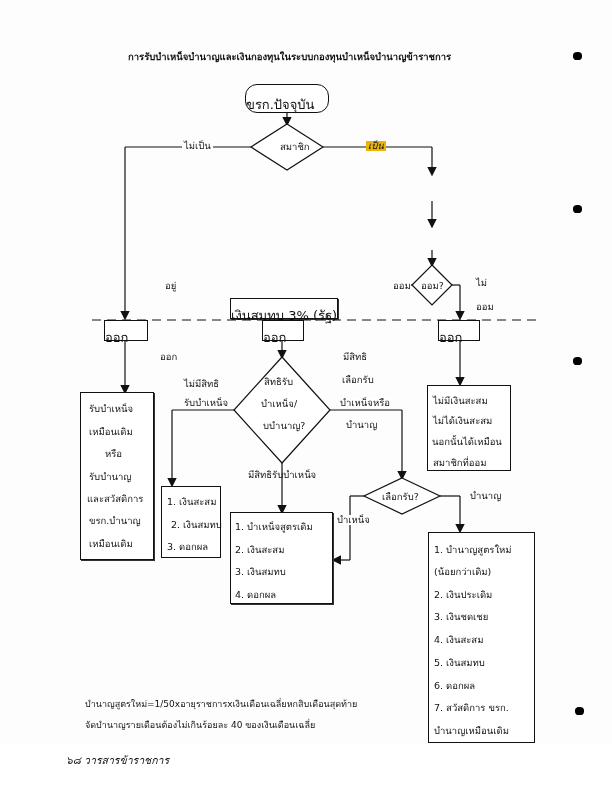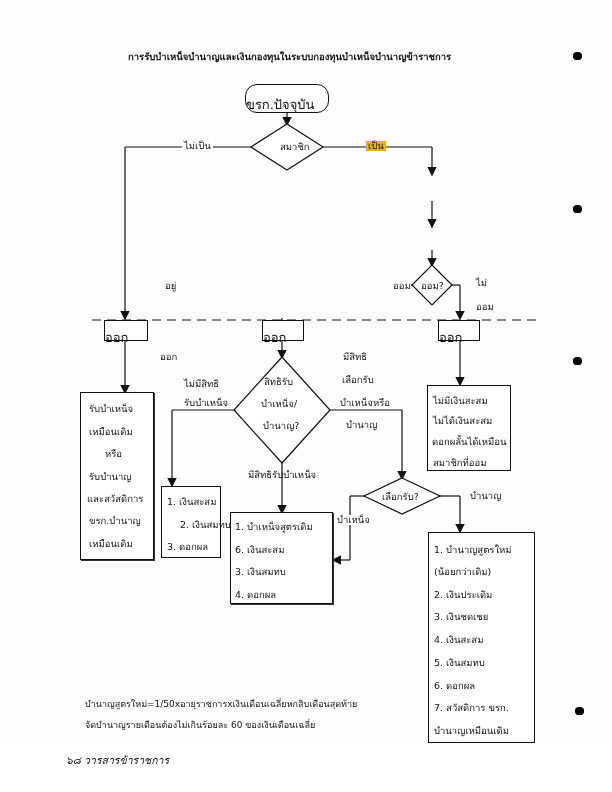--- a/index.html
+++ b/index.html
@@ -83,30 +83,33 @@
 
     <line x1="92" y1="320" x2="540" y2="320" stroke="#111" stroke-width="1" stroke-dasharray="9,6"></line>
   </svg>
 
   <div class="box" style="left:245px; top:84px; width:84px; height:29px; border-radius:12px;">
     <div class="inner" style="top:9px;">ขรก.ปัจจุบัน</div>
   </div>
 
   <div class="t" style="left:280px; top:142px;">สมาชิก</div>
   <div class="t" style="left:182px; top:141px; background:#fff; padding:0 2px;">ไม่เป็น</div>
-  <div class="t" style="left:366px; top:141px; background:#eab308; padding:0 2px;">เป็น</div>
+  <div class="t" style="left:366px; top:141px; background:#eab308; padding:0 2px;font-style:italic;">เป็น</div>
 
 
 
   <div class="t" style="left:421px; top:281px;">ออม?</div>
   <div class="t" style="left:393px; top:281px; background:#fff;">ออม</div>
   <div class="t" style="left:476px; top:278px;">ไม่</div>
   <div class="t" style="left:476px; top:302px;">ออม</div>
 
 
+  <div class="box shadow" style="left:230px; top:298px; width:108px; height:21px;">
+    <div class="inner" style="top:6px;">เงินสมทบ 3% (รัฐ)</div>
+  </div>
 
   <div class="t" style="left:165px; top:281px;">อยู่</div>
 
   <div class="box" style="left:104px; top:320px; width:44px; height:21px;">
     <div class="inner" style="top:6px;">ออก</div>
   </div>
   <div class="box" style="left:262px; top:320px; width:42px; height:21px;">
     <div class="inner" style="top:6px;">ออก</div>
   </div>
   <div class="box" style="left:438px; top:320px; width:42px; height:21px;">
@@ -124,50 +127,50 @@
       <div style="left:8px; top:120px;">ขรก.บำนาญ</div>
       <div style="left:8px; top:143px;">เหมือนเดิม</div>
     </div>
   </div>
 
   <div class="t" style="left:184px; top:379px;">ไม่มีสิทธิ</div>
   <div class="t" style="left:184px; top:398px; background:#fff;">รับบำเหน็จ</div>
 
   <div class="t" style="left:264px; top:377px;">สิทธิรับ</div>
   <div class="t" style="left:261px; top:399px;">บำเหน็จ/</div>
-  <div class="t" style="left:263px; top:421px;">บำนาญ?</div>
+  <div class="t" style="left:263px; top:421px;">บบำนาญ?</div>
 
   <div class="t" style="left:343px; top:352px;">มีสิทธิ</div>
   <div class="t" style="left:342px; top:375px;">เลือกรับ</div>
   <div class="t" style="left:340px; top:398px; background:#fff;">บำเหน็จหรือ</div>
   <div class="t" style="left:346px; top:420px;">บำนาญ</div>
 
   <div class="box" style="left:427px; top:385px; width:84px; height:86px;">
     <div class="list" style="left:0; top:0;">
       <div style="left:5px; top:7px;">ไม่มีเงินสะสม</div>
       <div style="left:5px; top:27px;">ไม่ได้เงินสะสม</div>
-      <div style="left:4px; top:48px;">ดอกผลั้นได้เหมือน</div>
+      <div style="left:4px; top:48px;">นอกนั้นได้เหมือน</div>
       <div style="left:5px; top:69px;">สมาชิกที่ออม</div>
     </div>
   </div>
 
   <div class="box" style="left:161px; top:486px; width:60px; height:72px;">
     <div class="list">
       <div style="left:5px; top:7px;">1.  เงินสะสม</div>
-      <div style="left:18px; top:30px;">2.  เงินสมทบ</div>
+      <div style="left:9px; top:30px;">2.  เงินสมทบ</div>
       <div style="left:5px; top:52px;">3.  ดอกผล</div>
     </div>
   </div>
 
   <div class="t" style="left:248px; top:470px;">มีสิทธิรับบำเหน็จ</div>
 
   <div class="box shadow" style="left:230px; top:512px; width:103px; height:92px;">
     <div class="list">
       <div style="left:4px; top:6px;">1.  บำเหน็จสูตรเดิม</div>
-      <div style="left:4px; top:29px;">6.  เงินสะสม</div>
+      <div style="left:4px; top:29px;">2.  เงินสะสม</div>
       <div style="left:4px; top:51px;">3.  เงินสมทบ</div>
       <div style="left:4px; top:74px;">4.  ดอกผล</div>
     </div>
   </div>
 
   <div class="t" style="left:382px; top:492px;">เลือกรับ?</div>
   <div class="t" style="left:337px; top:515px; background:#fff;">บำเหน็จ</div>
   <div class="t" style="left:470px; top:491px;">บำนาญ</div>
 
   <div class="box" style="left:408px; top:532px; width:107px; height:211px;margin-left:20px;">
@@ -178,21 +181,21 @@
       <div style="left:5px; top:76px;">3.  เงินชดเชย</div>
       <div style="left:5px; top:99px;">4.  เงินสะสม</div>
       <div style="left:5px; top:122px;">5.  เงินสมทบ</div>
       <div style="left:5px; top:145px;">6.  ดอกผล</div>
       <div style="left:5px; top:167px;">7.  สวัสดิการ  ขรก.</div>
       <div style="left:5px; top:190px;">     บำนาญเหมือนเดิม</div>
     </div>
   </div>
 
   <div class="t" style="left:85px; top:700px; font-size:9px;">บำนาญสูตรใหม่=1/50xอายุราชการxเงินเดือนเฉลี่ยหกสิบเดือนสุดท้าย</div>
-  <div class="t" style="left:85px; top:721px; font-size:9px;">จัดบำนาญรายเดือนต้องไม่เกินร้อยละ 60 ของเงินเดือนเฉลี่ย</div>
+  <div class="t" style="left:85px; top:721px; font-size:9px;">จัดบำนาญรายเดือนต้องไม่เกินร้อยละ 40 ของเงินเดือนเฉลี่ย</div>
 
   <div class="footer">๖๘  วารสารข้าราชการ</div>
 
   <div class="hole" style="left:573px; top:52px;"></div>
   <div class="hole" style="left:573px; top:205px;"></div>
   <div class="hole" style="left:573px; top:357px;"></div>
   <div class="hole" style="left:575px; top:707px;"></div>
 </div>
 
 </body></html>

